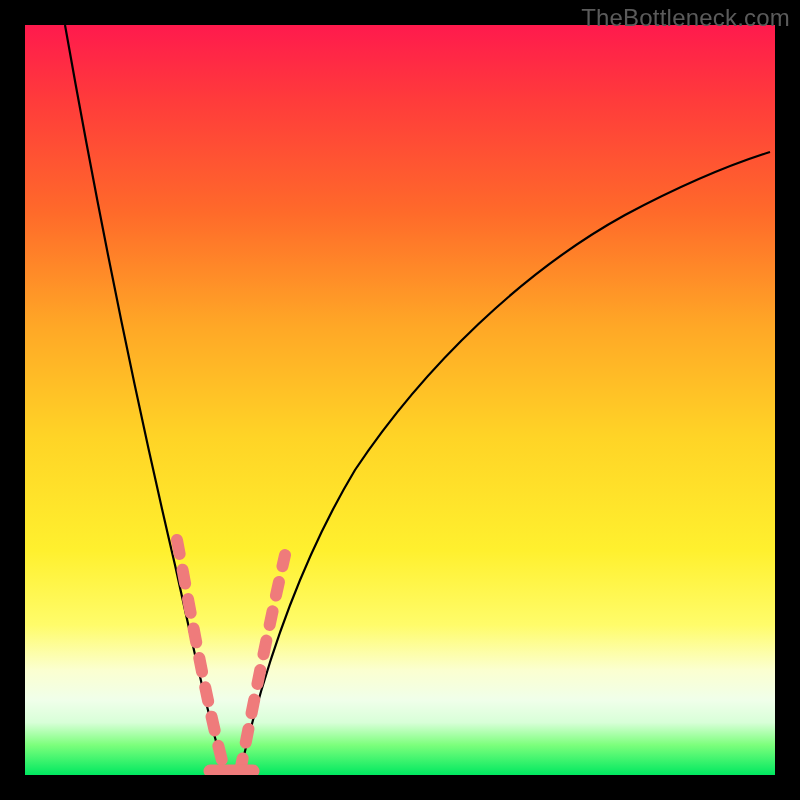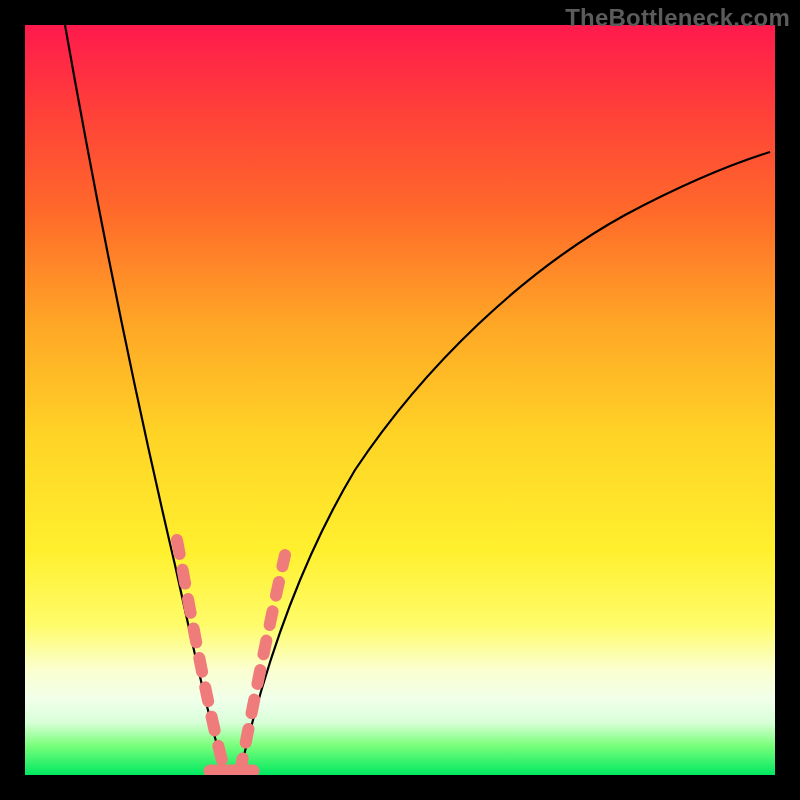--- a/index.html
+++ b/index.html
@@ -30,21 +30,21 @@
       #d8ffd8 93%,
       #7cff7c 96%,
       #00e860 100%);
   }
   .watermark {
     position: absolute;
     top: 4px;
     right: 10px;
     color: #5b5b5b;
     font-size: 24px;
-    font-weight: 700;
+    font-weight: 400;
     letter-spacing: 0.2px;
     z-index: 10;
   }
   svg.curves {
     position: absolute;
     left: 25px;
     top: 25px;
     width: 750px;
     height: 750px;
     z-index: 5;

